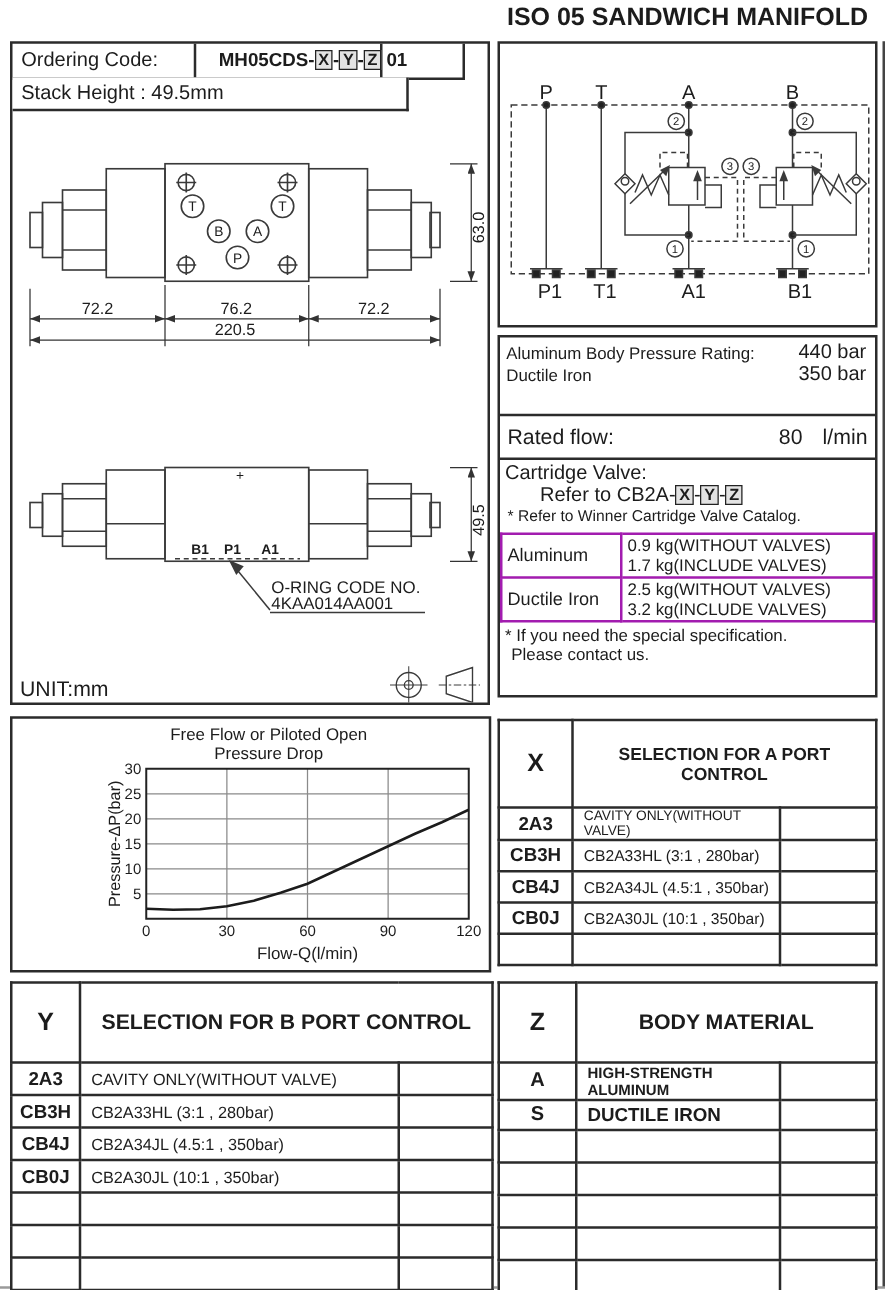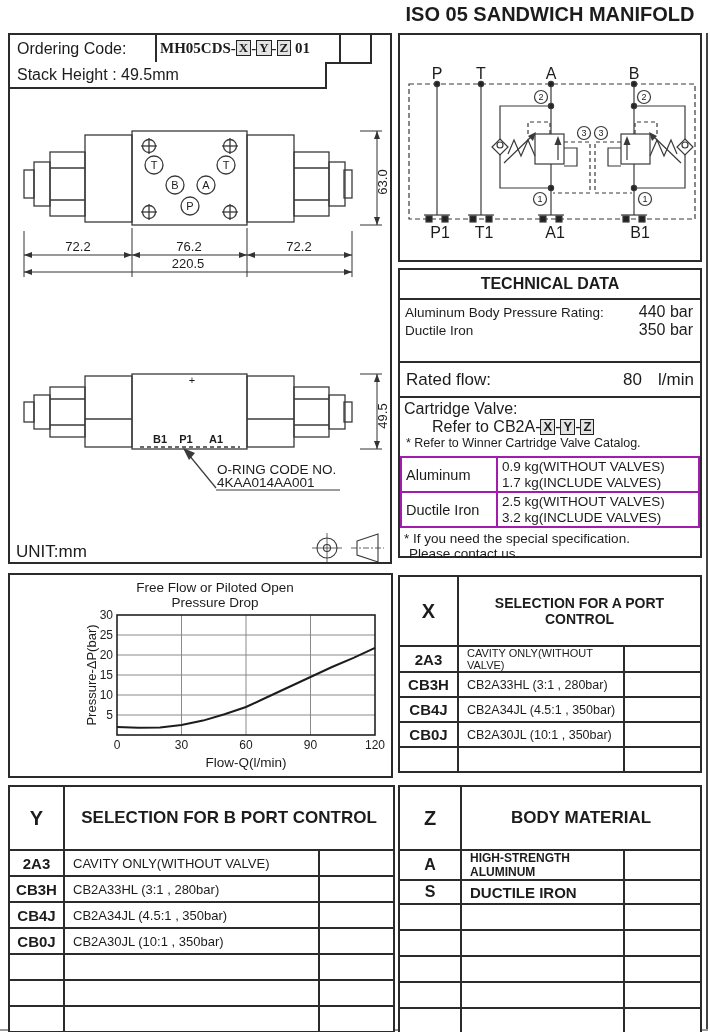--- a/index.html
+++ b/index.html
@@ -4,21 +4,21 @@
 <style>
   html,body{margin:0;padding:0;background:#fff;}
   .page{position:relative;width:710px;height:1032px;background:#ffffff;
         font-family:"Liberation Sans",sans-serif;color:#1c1c1c;overflow:hidden;}
   .abs{position:absolute;}
   .box{border:2px solid #2b2b2b;box-sizing:border-box;background:#fff;}
   .page-title{top:3px;left:398px;width:304px;text-align:center;font-size:20px;font-weight:bold;letter-spacing:0px;white-space:nowrap;}
   
   .ord-row1{top:0;left:0;width:362px;height:29px;display:flex;border-right:2px solid #2b2b2b;border-bottom:2px solid #2b2b2b;box-sizing:border-box;}
   .ord-label{width:147px;border-right:2px solid #2b2b2b;box-sizing:border-box;font-size:16px;line-height:27px;padding-left:7px;}
-  .ord-code{width:184px;border-right:2px solid #2b2b2b;box-sizing:border-box;font-size:15px;font-weight:bold;line-height:27px;padding-left:3px;white-space:nowrap;font-family:Liberation Serif, serif;}
+  .ord-code{width:149px;border-right:2px solid #2b2b2b;box-sizing:border-box;font-size:15px;font-weight:bold;line-height:27px;padding-left:18px;white-space:nowrap;}
   .ord-spare{flex:1;}
   .ord-row2{top:27px;left:0;width:317px;height:27px;border-right:2px solid #2b2b2b;border-bottom:2px solid #2b2b2b;box-sizing:border-box;font-size:16px;line-height:25px;padding-left:7px;background:#fff;}
   .boxed{display:inline-block;border:1px solid #222;background:#e3e3e3;padding:0 2px;line-height:14px;font-weight:bold;font-size:13px;vertical-align:1px;}
   
   .td-header{height:28px;border-bottom:2px solid #2b2b2b;text-align:center;font-weight:bold;font-size:16px;line-height:27px;}
   .td-press{height:63px;border-bottom:2px solid #2b2b2b;padding:3px 5px 0 5px;box-sizing:border-box;}
   .td-row{display:flex;align-items:center;}
   .td-lbl{flex:1;font-size:13.5px;}
   .td-val{font-size:16px;white-space:nowrap;padding-right:2px;}
   .td-flow{height:35px;border-bottom:2px solid #2b2b2b;display:flex;align-items:center;padding:0 6px;box-sizing:border-box;font-size:17px;}
@@ -293,21 +293,20 @@
         <text x="140" y="167">1</text>
         <text x="184" y="101">3</text>
         <text x="244" y="65">2</text>
         <text x="245" y="167">1</text>
         <text x="201" y="101">3</text>
       </g>
     </svg>
   </div>
 
   <div class="abs box" style="left:398px;top:268px;width:304px;height:290px;">
-    <div class="td-header">TECHNICAL DATA</div>
     <div class="td-press">
       <div class="td-row">
         <div class="td-lbl">Aluminum Body Pressure Rating:</div>
         <div class="td-val">440 bar</div>
       </div>
       <div class="td-row">
         <div class="td-lbl">
           <div>Ductile Iron</div>
         </div>
         <div class="td-val">350 bar</div>

